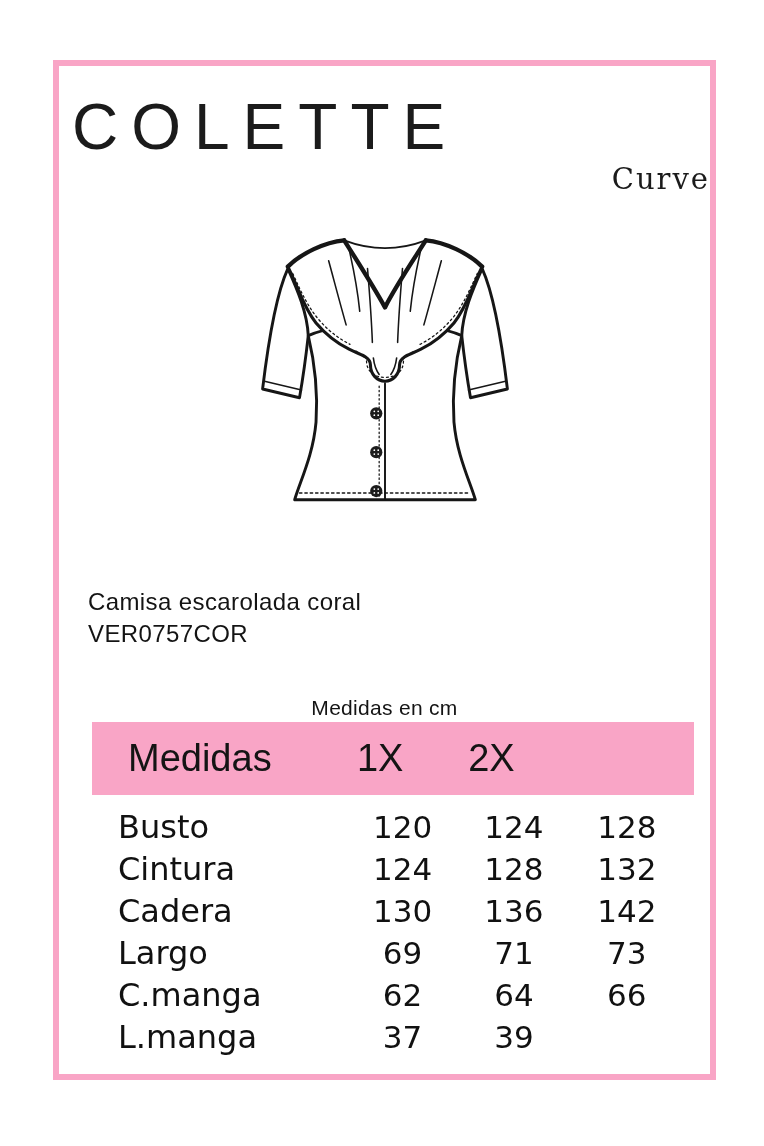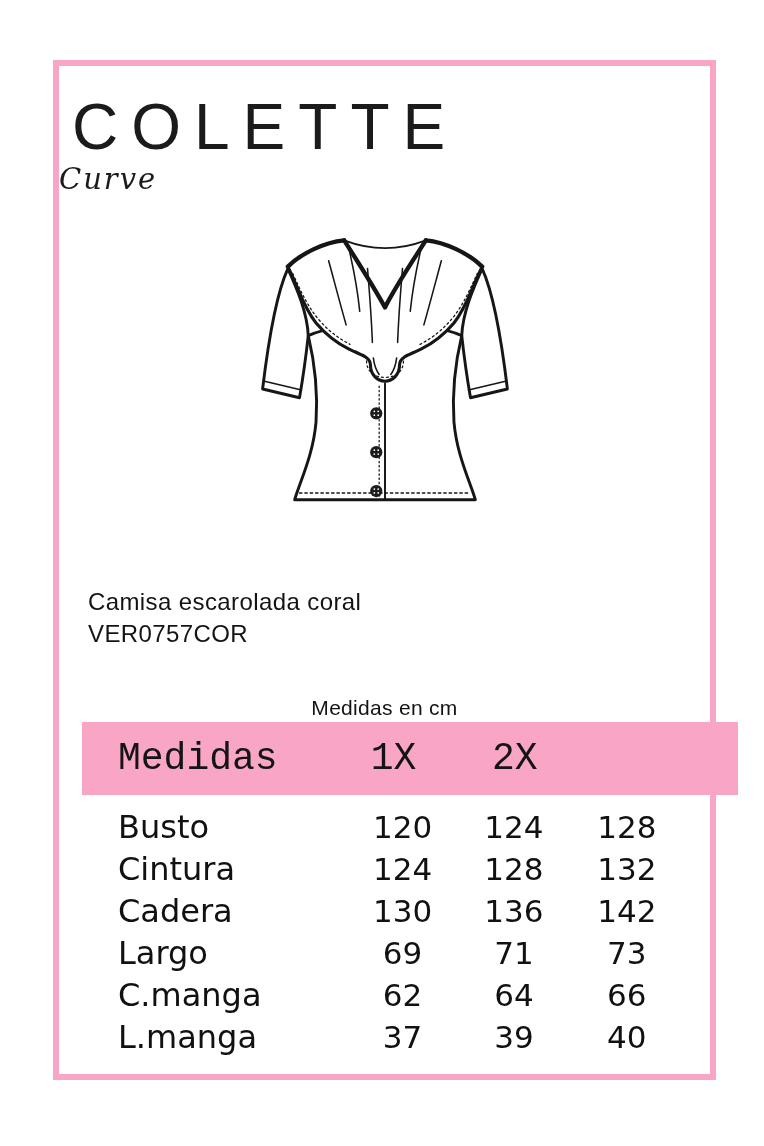--- a/index.html
+++ b/index.html
@@ -27,23 +27,22 @@
     font-size: 64px;
     font-weight: 200;
     letter-spacing: 13px;
     text-indent: 13px;
     color: #1b1b1b;
     white-space: nowrap;
   }
   .logo-script {
     position: absolute;
     top: 96px; left: 0; width: 100%;
-    text-align: left;
+    text-align: right;
     font-family: "DejaVu Serif", serif;
-    font-style: italic;
     font-size: 29px;
     letter-spacing: 2px;
     color: #1b1b1b;
   }
   
   .illustration {
     position: absolute;
     top: 146px; left: 50%;
     transform: translateX(-50%);
     width: 272px; height: 321px;
@@ -61,27 +60,27 @@
   .caption {
     position: absolute;
     top: 630px; left: 0; width: 100%;
     text-align: center;
     font-size: 21px;
     letter-spacing: 0.3px;
     color: #141414;
   }
   .band {
     position: absolute;
-    left: 23px; top: 656px;
-    width: 656px; height: 73px;
+    left: 33px; top: 656px;
+    width: 602px; height: 73px;
     background: var(--band-pink, #F9A5C6);
     display: grid;
     grid-template-columns: 44% 18.5% 18.5% 19%;
     align-items: center;
-    font-family: Liberation Mono, monospace;
+    font-family: Liberation Sans, sans-serif;
   }
   .band .label {
     padding-left: 36px;
     font-size: 38px;
     font-weight: 500;
     color: #141414;
   }
   .band .num {
     text-align: left;
     font-size: 38px;
@@ -226,18 +225,17 @@
       <div class="trow">
         <div class="label">C.manga</div>
         <div class="num">62</div>
         <div class="num">64</div>
         <div class="num">66</div>
       </div>
       <div class="trow">
         <div class="label">L.manga</div>
         <div class="num">37</div>
         <div class="num">39</div>
-        <div class="num">40</div>
       </div>
     </div>
 
   </div>
 </div>
 
 </body></html>

